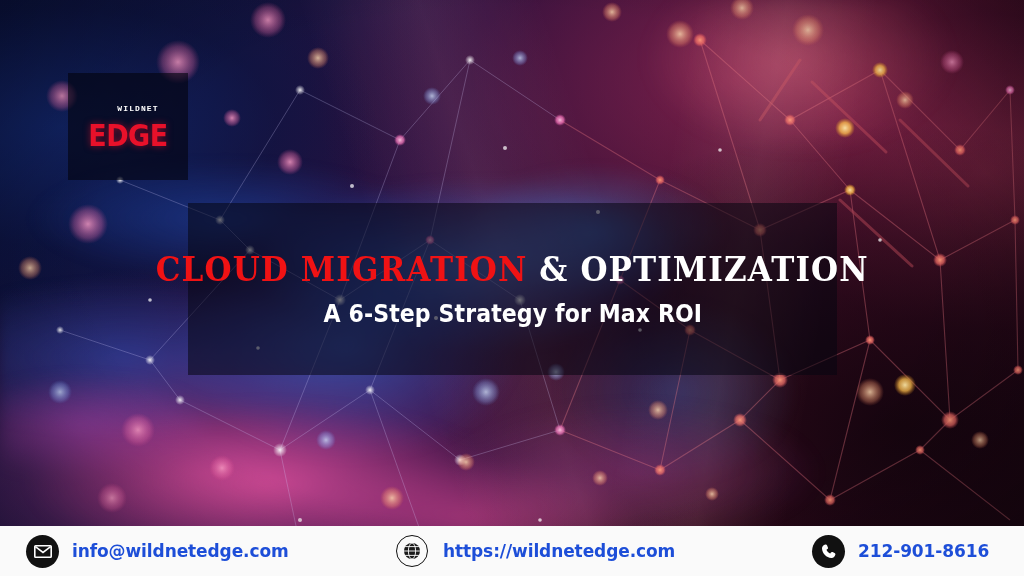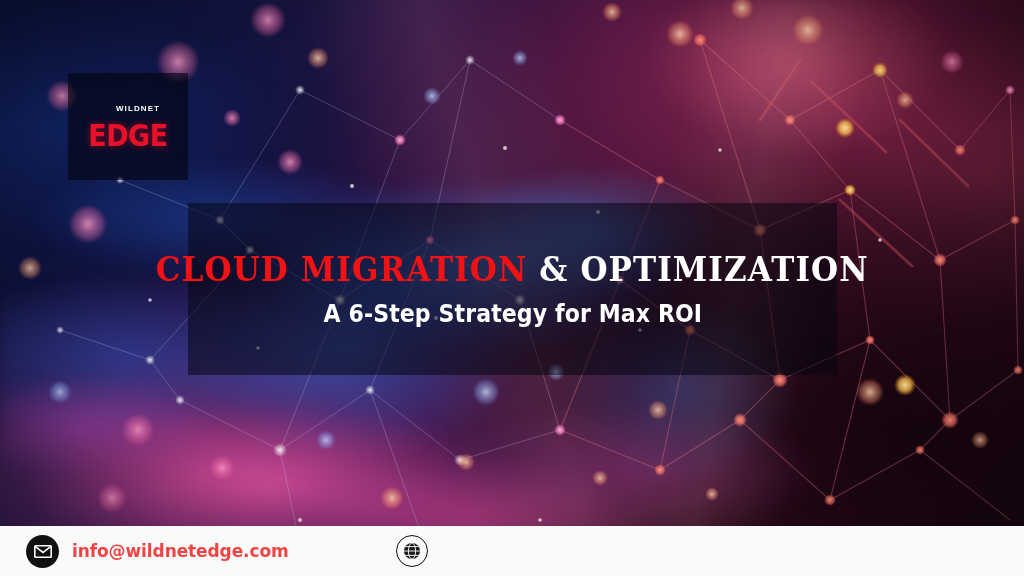--- a/index.html
+++ b/index.html
@@ -79,21 +79,21 @@
     background: rgba(4,4,14,0.62);
   }
   #logo-inner {
     position: absolute;
     left: 0; right: 0;
     top: 50%;
     transform: translateY(-50%);
     text-align: center;
   }
   #logo-wordmark {
-    font-family: Liberation Sans, sans-serif;
+    font-family: Liberation Mono, monospace;
     font-size: 8px;
     font-weight: bold;
     letter-spacing: 1.1px;
     color: #ffffff;
     line-height: 1;
     margin-bottom: 9px;
     padding-left: 20px;
   }
   #logo-edge {
     font-family: "DejaVu Sans", sans-serif;
@@ -176,21 +176,21 @@
   .ico-circle.outline {
     background: transparent;
     border: 1.6px solid #111111;
     width: 30px;
     height: 30px;
   }
   .contact-text {
     font-family: "DejaVu Sans", sans-serif;
     font-size: 17px;
     font-weight: bold;
-    color: #ef4444;
+    color: #1d4ed8;
     letter-spacing: -0.1px;
     white-space: nowrap;
   }
   #contact-email   .contact-text { margin-left: 13px; }
   #contact-website .contact-text { margin-left: 15px; }
   #contact-phone   .contact-text { margin-left: 13px; }
 </style>
 </head>
 <body>
 
@@ -400,17 +400,33 @@
         <svg width="18" height="18" viewBox="0 0 18 18" aria-hidden="true">
           <circle cx="9" cy="9" r="8" fill="#1a1a1a"></circle>
           <g stroke="#ffffff" stroke-width="0.9" fill="none">
             <ellipse cx="9" cy="9" rx="3.6" ry="8"></ellipse>
             <line x1="1" y1="9" x2="17" y2="9"></line>
             <line x1="2.2" y1="4.6" x2="15.8" y2="4.6"></line>
             <line x1="2.2" y1="13.4" x2="15.8" y2="13.4"></line>
           </g>
         </svg>
       </span>
+      <span class="contact-text">https://wildnetedge.com</span>
     </div>
 
+    <div class="contact-item" id="contact-phone">
+      <span class="ico-circle">
+        <svg width="17" height="17" viewBox="0 0 17 17" aria-hidden="true">
+          <path d="M5.4,1.6 C6.2,1.4 6.8,1.8 7.1,2.5 L7.9,4.4
+                   C8.2,5.1 8.0,5.7 7.4,6.1 L6.5,6.7
+                   C6.9,8.2 8.8,10.1 10.3,10.5 L10.9,9.6
+                   C11.3,9.0 11.9,8.8 12.6,9.1 L14.5,9.9
+                   C15.2,10.2 15.6,10.8 15.4,11.6
+                   C15.0,13.6 13.3,15.2 11.3,15.0
+                   C6.3,14.5 2.5,10.7 2.0,5.7
+                   C1.8,3.7 3.4,2.0 5.4,1.6 Z" fill="#ffffff"></path>
+        </svg>
+      </span>
+      <span class="contact-text">212-901-8616</span>
+    </div>
 
   </div>
 </div>
 
 </body></html>

